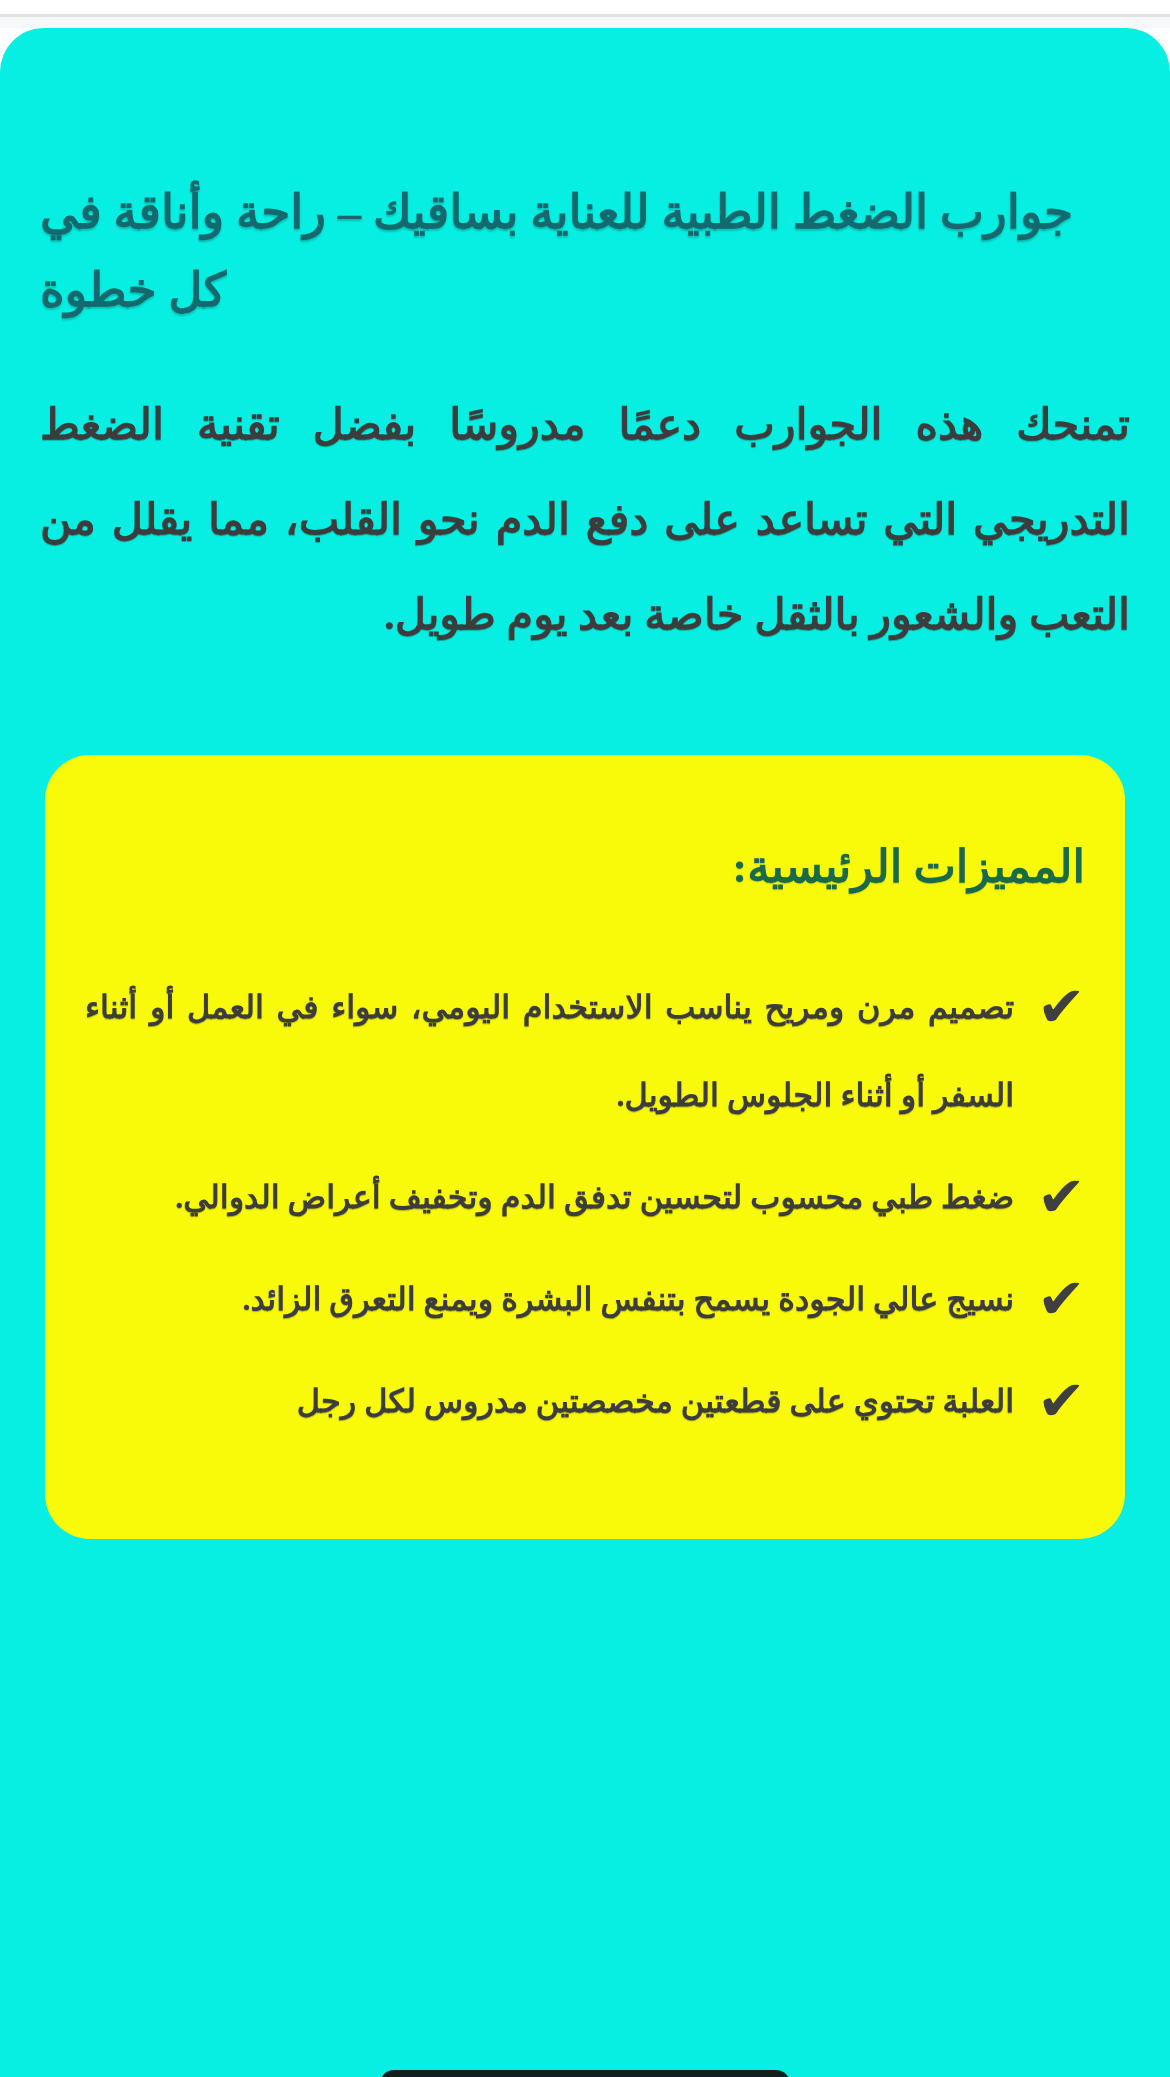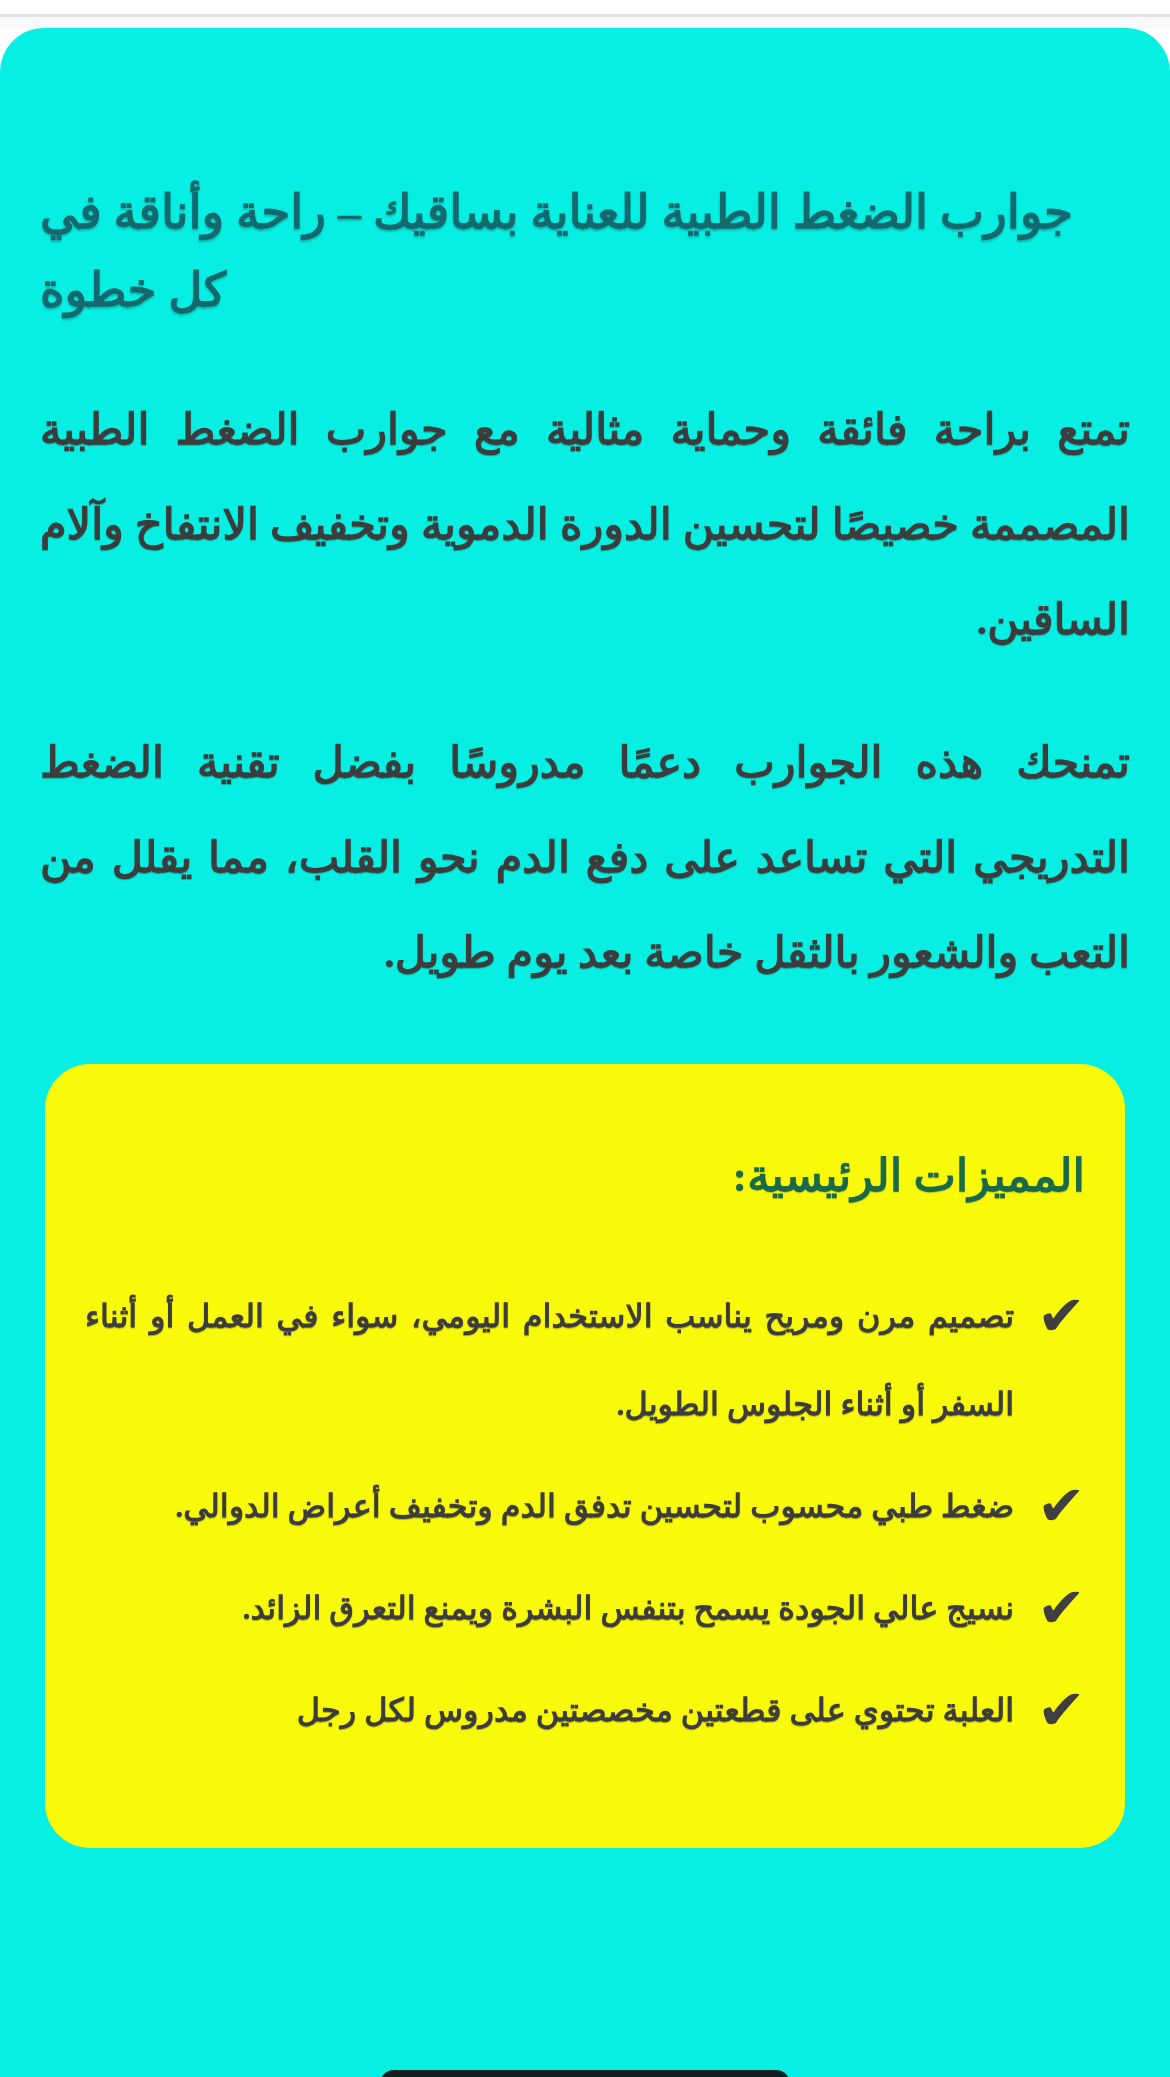--- a/index.html
+++ b/index.html
@@ -52,21 +52,21 @@
   .para{
     color:var(--body_text);
     font-size:43px;
     line-height:95px;
     text-align:justify;
     text-shadow:0 1px 1px rgba(0,0,0,0.3);
   }
   .para-1{margin-top:53px;}
   .para-2{margin-top:48px;}
   .features-box{
-    margin:64px 5px 0 5px;
+    margin:93px 5px 0 5px;
     background:var(--box_yellow);
     border-radius:45px;
     padding:82px 40px 80px 40px;
   }
   .features-heading{
     color:var(--heading_green);
     font-size:45px;
     line-height:60px;
     text-align:right;
     font-weight:bold;
@@ -109,21 +109,20 @@
 </head>
 <body>
 
 <div class="top-strip"></div>
 <div class="top-divider"></div>
 <div class="top-substrip"></div>
 
 <div class="card">
   <h1 class="title">جوارب الضغط الطبية للعناية بساقيك – راحة وأناقة في كل خطوة</h1>
 
-  <p class="para para-1">تمتع براحة فائقة وحماية مثالية مع جوارب الضغط الطبية المصممة خصيصًا لتحسين الدورة الدموية وتخفيف الانتفاخ وآلام الساقين.</p>
 
   <p class="para para-2">تمنحك هذه الجوارب دعمًا مدروسًا بفضل تقنية الضغط التدريجي التي تساعد على دفع الدم نحو القلب، مما يقلل من التعب والشعور بالثقل خاصة بعد يوم طويل.</p>
 
   <div class="features-box">
     <h2 class="features-heading">المميزات الرئيسية:</h2>
 
     <div class="feature-item">
       <span class="check">✔</span>
       <span class="feature-text">تصميم مرن ومريح يناسب الاستخدام اليومي، سواء في العمل أو أثناء السفر أو أثناء الجلوس الطويل.</span>
     </div>

